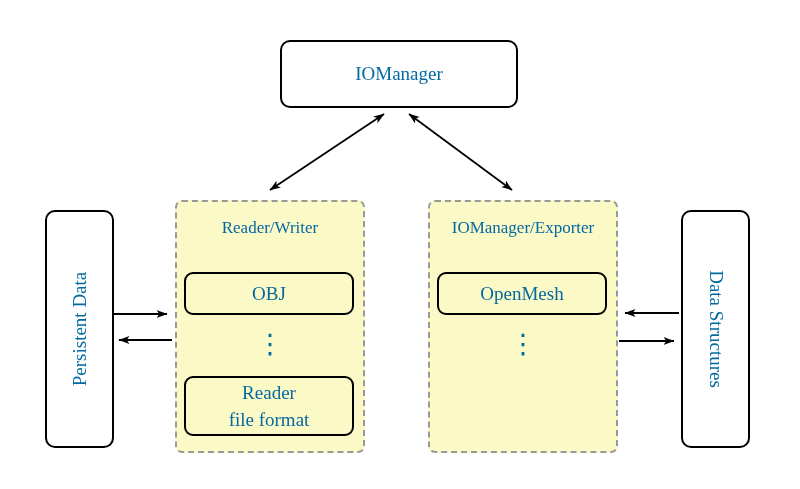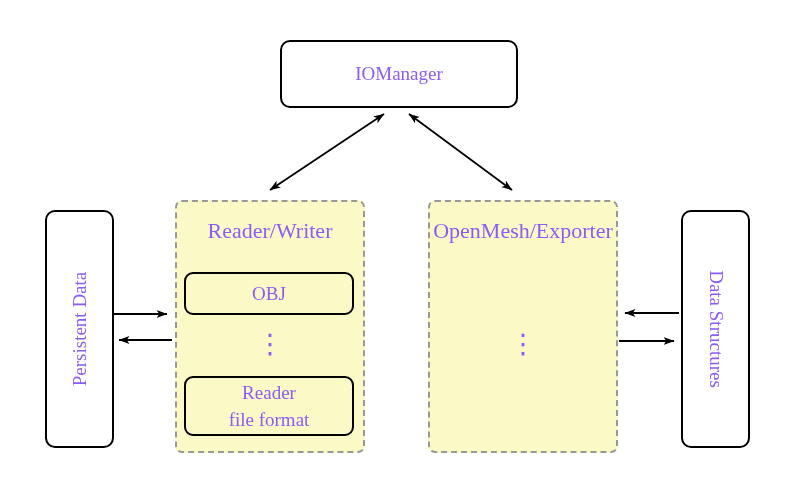--- a/index.html
+++ b/index.html
@@ -6,21 +6,21 @@
     margin: 0;
     padding: 0;
     background: #ffffff;
   }
   .canvas {
     position: relative;
     width: 800px;
     height: 489px;
     background: #ffffff;
     font-family: "Liberation Serif", "DejaVu Serif", serif;
-    color: #8b5cf6;
+    color: #0369a1;
     overflow: hidden;
   }
   .arrows {
     position: absolute;
     left: 0; top: 0;
     width: 800px; height: 489px;
     pointer-events: none;
   }
   
   .node {
@@ -55,21 +55,21 @@
     border-radius: 7px;
   }
   .panel-left  { left: 175px; }
   .panel-right { left: 428px; }
   .panel-title {
     position: absolute;
     top: 16px;
     left: 0;
     width: 100%;
     text-align: center;
-    font-size: 22px;
+    font-size: 17px;
   }
   
   .inner-box {
     position: absolute;
     left: 7px;
     width: 166px;
     background: #FBF9C6;
     border: 2.5px solid #000000;
     border-radius: 9px;
     display: flex;
@@ -126,21 +126,24 @@
       <span>OBJ</span>
     </div>
     <div class="dots">⋮</div>
     <div class="inner-box inner-bottom">
       <span>Reader
 file format</span>
     </div>
   </div>
 
   <div class="panel panel-right">
-    <div class="panel-title">OpenMesh/Exporter</div>
+    <div class="panel-title">IOManager/Exporter</div>
+    <div class="inner-box inner-top">
+      <span>OpenMesh</span>
+    </div>
     <div class="dots">⋮</div>
   </div>
 
   <div class="node node-ds">
     <span class="vlabel rot-cw">Data Structures</span>
   </div>
 
 </div>
 
 </body></html>

